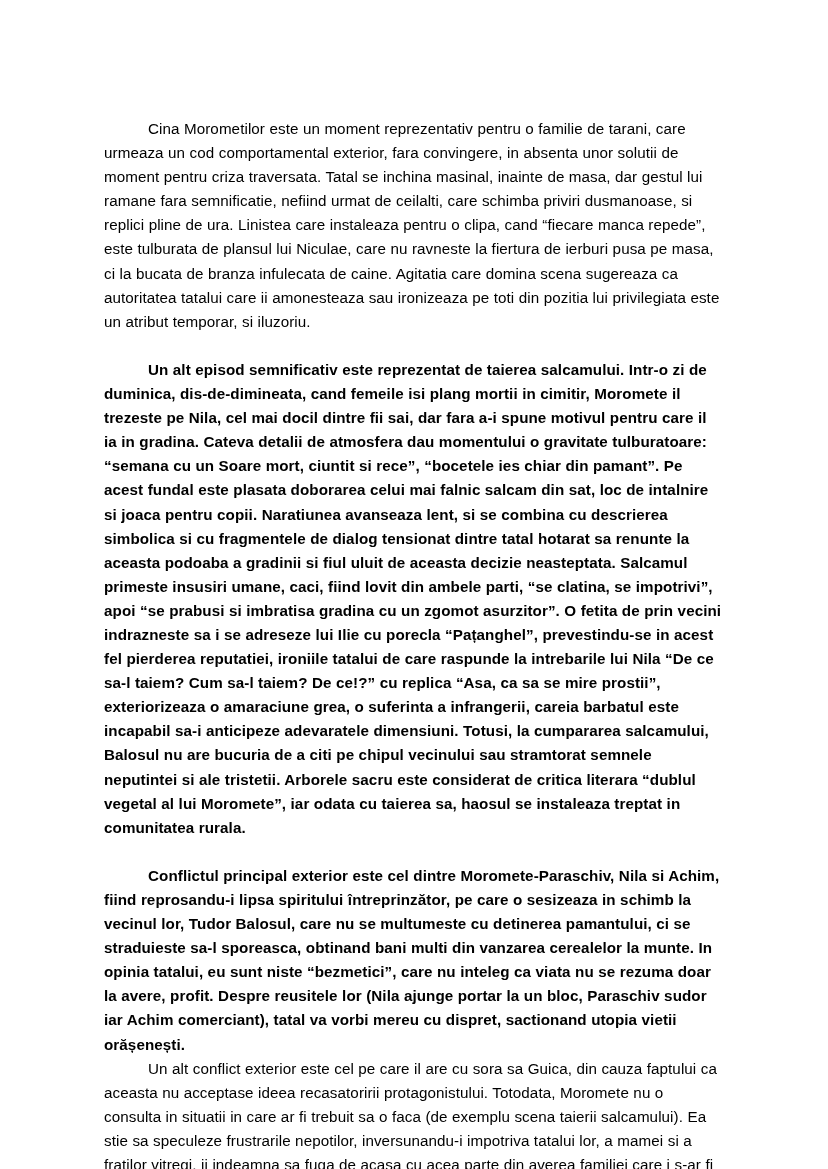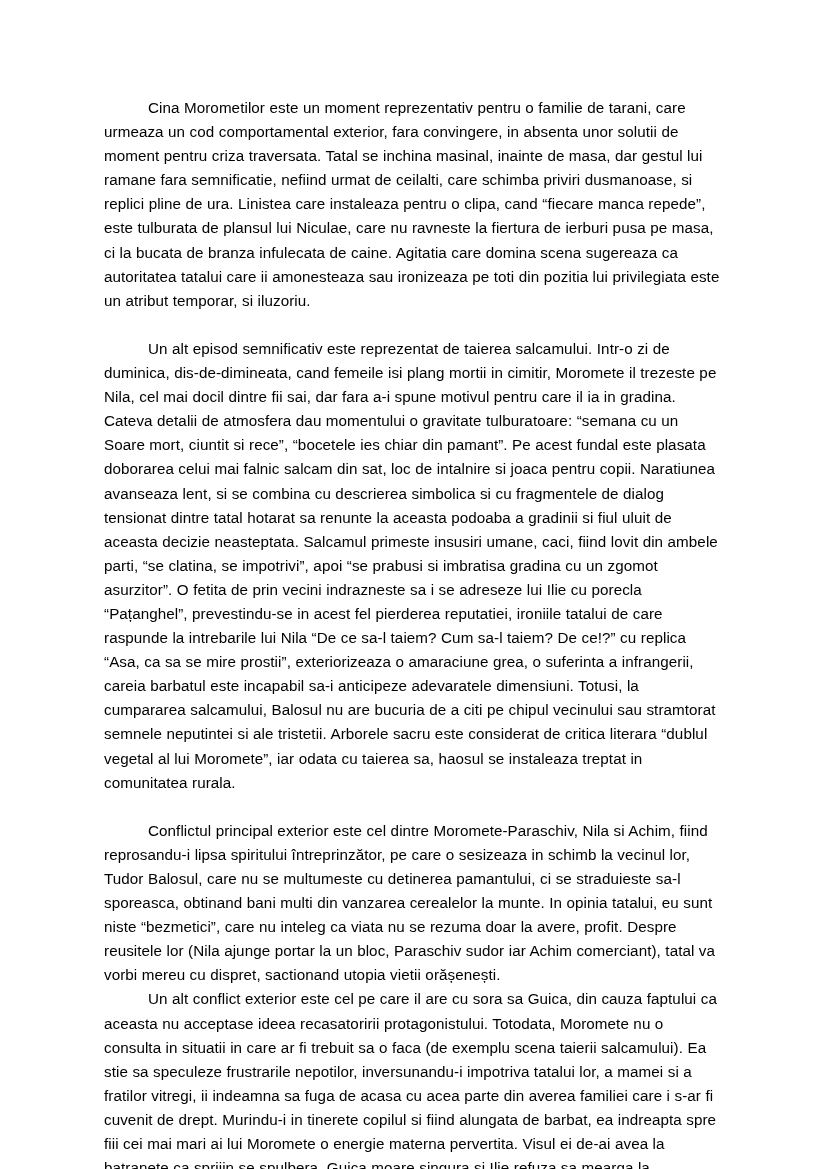--- a/index.html
+++ b/index.html
@@ -15,39 +15,41 @@
     font-family: "Liberation Sans", "DejaVu Sans", sans-serif;
     color: #000000;
     -webkit-font-smoothing: antialiased;
   }
   .page {
     position: relative;
     width: 828px;
     height: 963px;
     background: #ffffff;
     box-sizing: border-box;
+    margin-top: 21px;
   }
   .content {
     position: absolute;
     left: 104px;
     top: 96px;
     width: 618px;
   }
   .para {
     font-size: 15.2px;
     line-height: 24.1px;
     text-align: left;
     margin: 0;
     color: #000000;
     letter-spacing: 0.005em;
     word-spacing: 0.01em;
   }
   
   .para.spaced {
     margin-top: 24.1px;
+    font-weight: bold;
   }
   
   .para.tight {
     margin-top: 0;
   }
   .para.indent {
     text-indent: 44px;
   }
 </style>
 </head>

